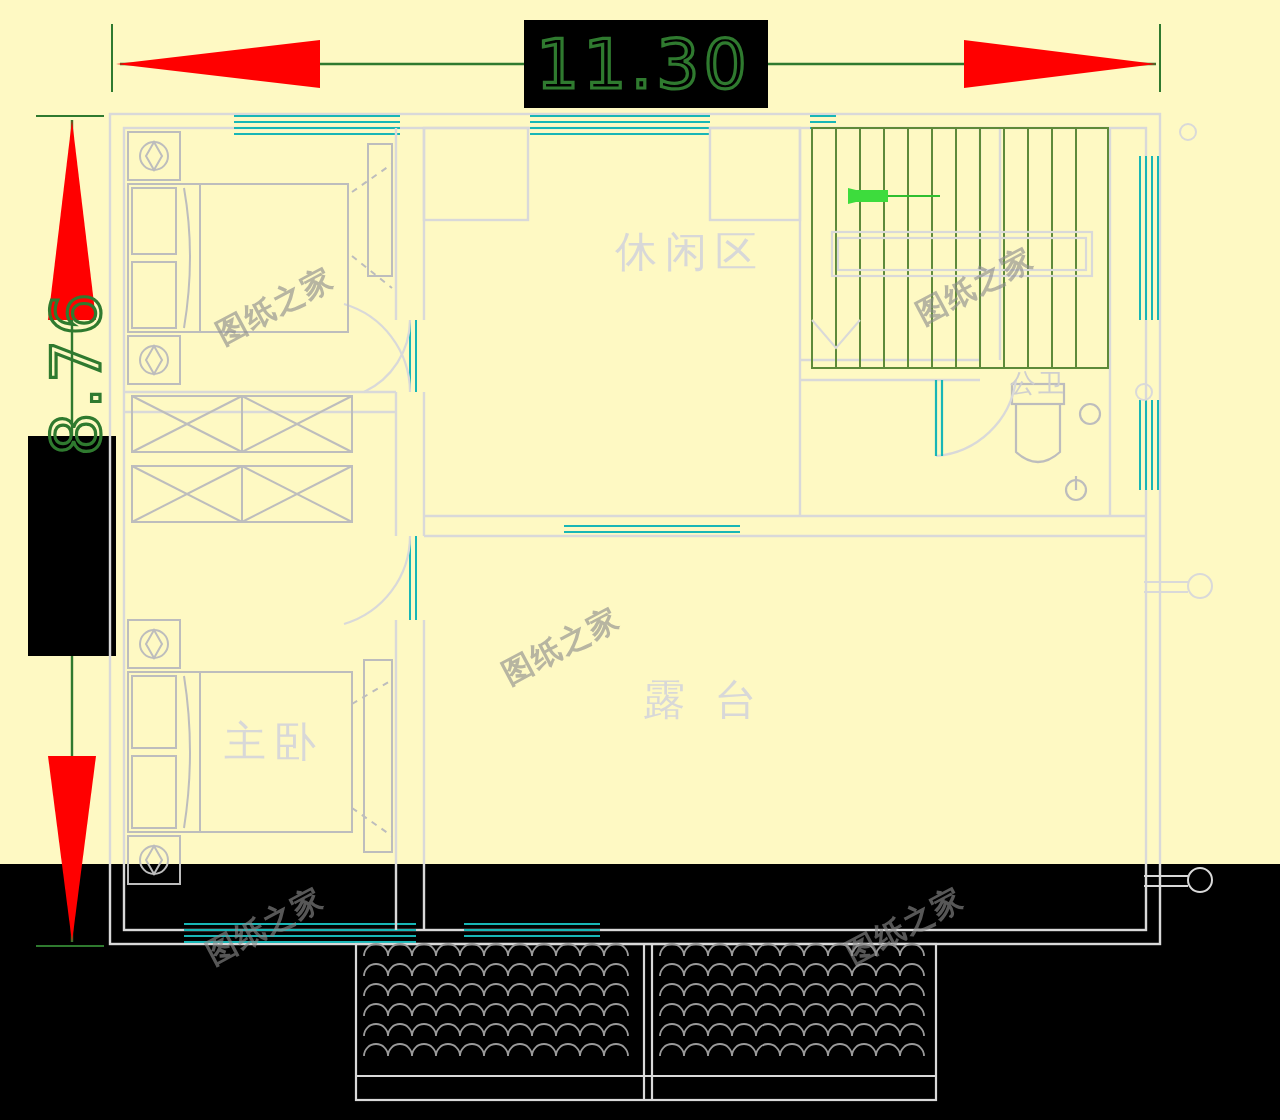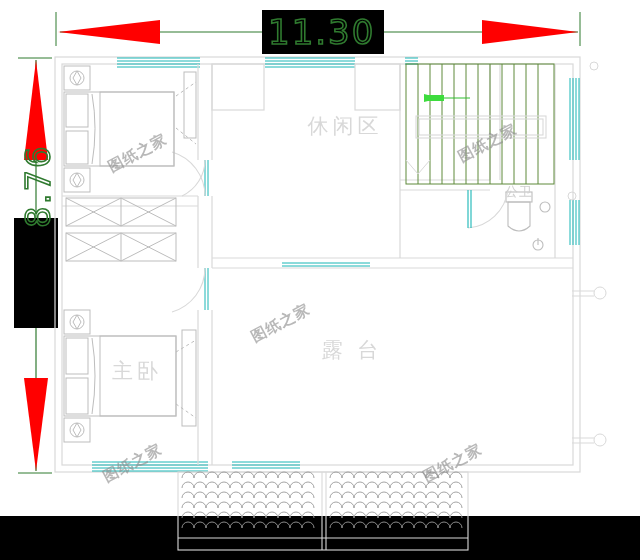--- a/index.html
+++ b/index.html
@@ -1,18 +1,18 @@
 <!DOCTYPE html>
 <html><head>
 <meta charset="utf-8">
 <style>
   html,body{margin:0;padding:0;background:#000;}
   body{width:640px;height:560px;overflow:hidden;
        font-family:"DejaVu Sans","Liberation Sans",sans-serif;}
-  #stage{position:relative;width:640px;height:516px;background:#ffffff;text-align:right;}
+  #stage{position:relative;width:640px;height:432px;background:#fef9c3;text-align:right;}
   svg{display:block;position:absolute;left:0;top:0;}
   .wm{position:absolute;color:#8d8d8d;opacity:.62;font-size:15px;font-weight:700;
       letter-spacing:1px;transform:rotate(-28deg);transform-origin:0 0;
       white-space:nowrap;pointer-events:none;
       font-family:"DejaVu Sans","Liberation Sans",sans-serif;}
   .rlabel{fill:#d8d8d8;font-size:21px;letter-spacing:4px;
           font-family:"DejaVu Sans","Liberation Sans",sans-serif;}
   .rlabel-sm{fill:#cfcfcf;font-size:13px;letter-spacing:1px;
           font-family:"DejaVu Sans","Liberation Sans",sans-serif;}
   .dimtxt{fill:none;stroke:#2f7a2f;stroke-width:1.6;font-size:34px;letter-spacing:2px;

